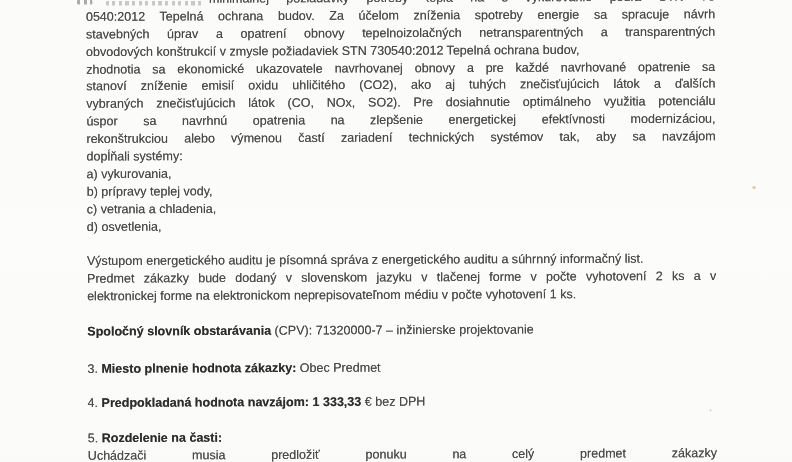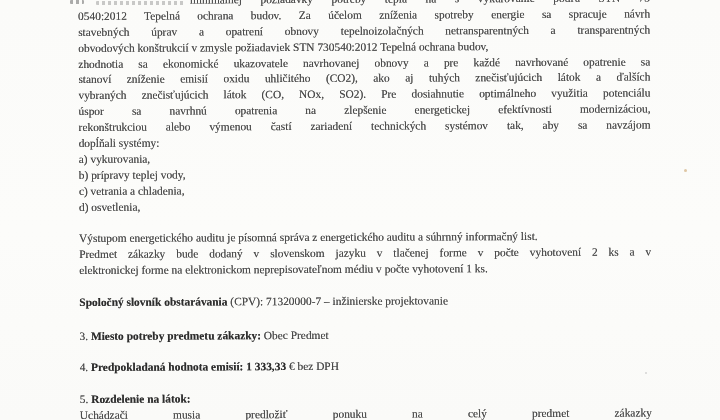--- a/index.html
+++ b/index.html
@@ -2,21 +2,21 @@
 <html><head>
 <meta charset="utf-8">
 <style>
   html, body { margin: 0; padding: 0; }
   .page {
     position: relative;
     width: 720px;
     height: 420px;
     background: linear-gradient(180deg, #fbfbf9 0%, #fcfcfa 55%, #fafaf8 100%);
     overflow: hidden;
-    font-family: Liberation Serif, serif;
+    font-family: Liberation Sans, sans-serif;
   }
   .doc {
     position: absolute;
     left: 78px;
     top: -7px;
     width: 572px;
     transform: rotate(-0.25deg);
     transform-origin: 0 0;
     font-size: 11.4px;
     line-height: 15.9px;
@@ -92,31 +92,31 @@
 
     <div class="ln"></div>
 
     <div class="ln">
       <span class="b">Spoločný slovník obstarávania</span><span> (CPV): 71320000-7 – inžinierske projektovanie</span>
     </div>
 
     <div class="ln"></div>
 
     <div class="ln gap-sm">
-      <span>3. </span><span class="b">Miesto potreby predmetu zákazky:</span><span> Obec Predmet</span>
+      <span>3. </span><span class="b">Miesto plnenie hodnota zákazky:</span><span> Obec Predmet</span>
     </div>
 
     <div class="ln"></div>
 
     <div class="ln">
-      <span>4. </span><span class="b">Predpokladaná hodnota emisií:</span><span class="b"> 1 333,33</span><span> € bez DPH</span>
+      <span>4. </span><span class="b">Predpokladaná hodnota navzájom:</span><span class="b"> 1 333,33</span><span> € bez DPH</span>
     </div>
 
     <div class="ln"></div>
 
     <div class="ln">
-      <span>5. </span><span class="b">Rozdelenie na látok:</span>
+      <span>5. </span><span class="b">Rozdelenie na časti:</span>
     </div>
 
     <div class="ln just">Uchádzači musia predložiť ponuku na celý predmet zákazky</div>
 
   </div>
 </div>
 
 </body></html>

